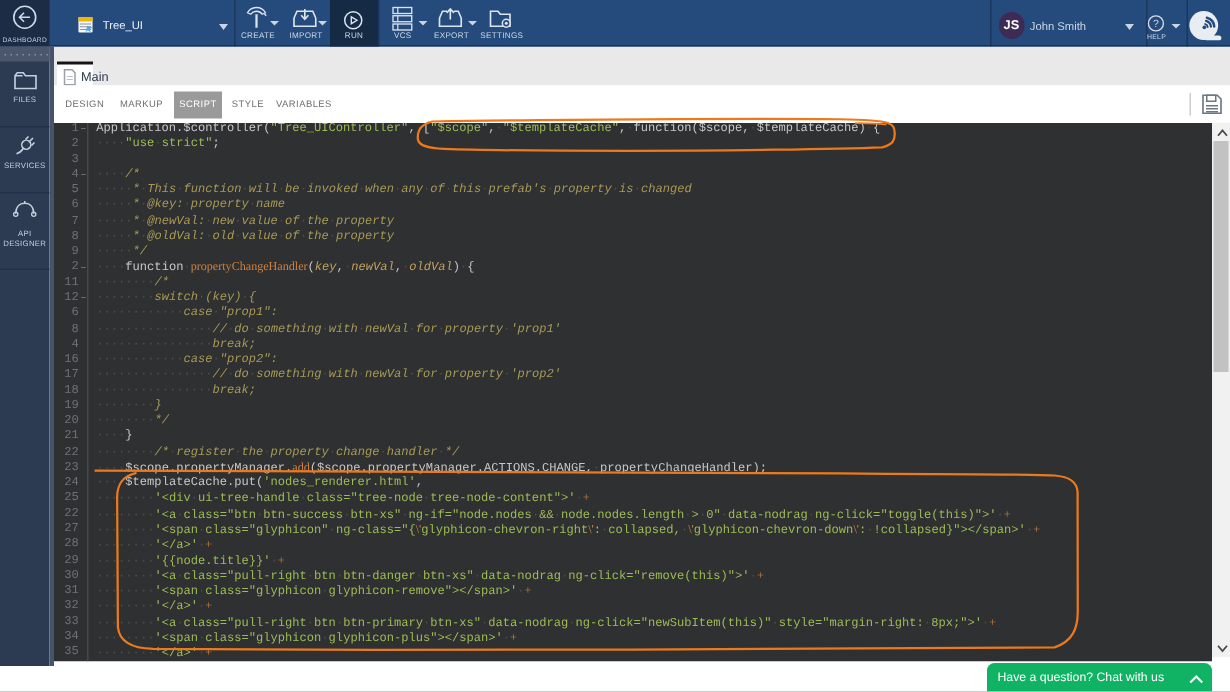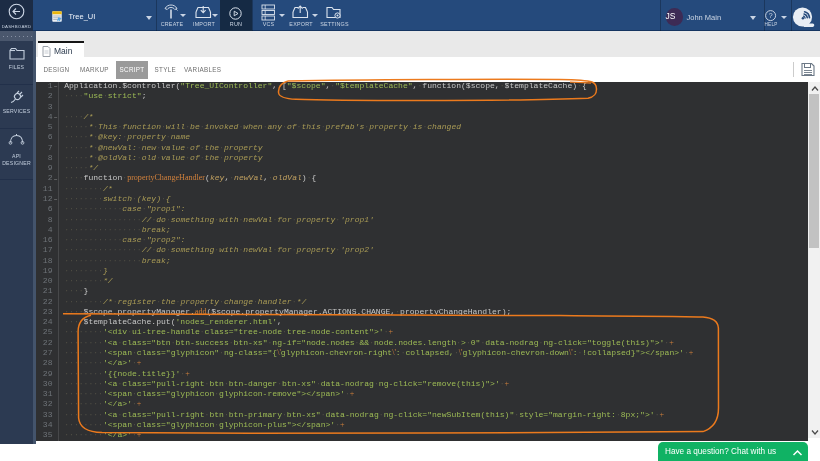--- a/index.html
+++ b/index.html
@@ -13,34 +13,34 @@
 #dashcell svg{position:absolute;left:8px;top:3px;}
 .navlbl{position:absolute;width:100%;text-align:center;font-size:5.2px;color:#c3cedd;letter-spacing:.2px;}
 #dashcell .navlbl{top:23.5px;font-size:4.4px;}
 #projname{position:absolute;left:68.5px;top:12.2px;font-size:7.5px;color:#eef3fa;}
 .caret{position:absolute;width:0;height:0;border-left:3.5px solid transparent;border-right:3.5px solid transparent;border-top:4px solid #c9d4e4;}
 .tbtn{position:absolute;top:0;height:33px;}
 .tbtn .navlbl{top:21px;color:#ccd6e4;font-size:5.4px;}
 #runbtn{position:absolute;left:220px;top:0;width:32px;height:31px;background:#152a44;}
 .tsep{position:absolute;top:0;width:1px;height:31px;background:rgba(0,0,0,0.25);}
 #avatar{position:absolute;left:665.5px;top:8px;width:17.5px;height:17.5px;border-radius:50%;background:#3d2b55;color:#fff;
-  font-size:8.5px;font-weight:normal;line-height:17.5px;}
+  font-size:8.5px;font-weight:bold;text-align:center;line-height:17.5px;}
 #uname{position:absolute;left:686.5px;top:12.8px;font-size:7.5px;color:#ccd6e4;}
 
 
 #sidebar{position:absolute;left:0;top:30.5px;width:33px;height:413.5px;background:#2c3a52;}
 #sidestrip{position:absolute;left:33px;top:30.5px;width:3px;height:413.5px;background:#44546c;}
 #handleband{position:absolute;left:0;top:30.5px;width:33px;height:10px;background:#4a576d;}
 .sdot{position:absolute;top:36.2px;width:1px;height:1px;background:#8791a4;}
 .ssep{position:absolute;left:0;width:33px;height:1px;background:#22304a;}
 .snav{position:absolute;width:33px;text-align:center;font-size:5.2px;color:#c3cedd;letter-spacing:.2px;}
 
 
 #tabstrip{position:absolute;left:36px;top:31px;width:784px;height:26px;background:#e9e9e9;}
-#maintab{position:absolute;left:2px;top:10px;width:46px;height:16px;background:#fff;border-top:2.5px solid #151515;}
+#maintab{position:absolute;left:2px;top:10px;width:24px;height:16px;background:#fff;border-top:2.5px solid #151515;}
 #maintab span{position:absolute;left:16px;top:2.5px;font-size:8.5px;color:#2b3a4d;}
 #subtabs{position:absolute;left:36px;top:57px;width:784px;height:25px;background:#fff;}
 .stab{position:absolute;top:9px;font-size:6.3px;color:#6e6e6e;letter-spacing:.3px;}
 #scriptbox{position:absolute;left:80px;top:3.5px;width:32px;height:18px;background:#9a9a9a;
   color:#fff;text-align:center;font-size:6.3px;letter-spacing:.3px;line-height:18px;}
 #savesep{position:absolute;left:757px;top:5px;width:1px;height:15px;background:#ccc;}
 
 
 #editor{position:absolute;left:36px;top:82px;width:772px;height:359px;background:#2f3032;overflow:hidden;}
 #gutborder{position:absolute;left:58px;top:82px;width:1px;height:359px;background:#47484a;}
@@ -227,21 +227,21 @@
   <div class="tbtn" style="left:317px;width:35px">
         <div class="navlbl">SETTINGS</div>
       </div>
   <svg class="abs" style="left:325px;top:4px" width="18" height="17" viewBox="0 0 18 17">
     <path d="M2 3.5h5l1.5 2H15v8H2z" stroke="#dce4ee" stroke-width="1.1" fill="none"></path>
     <circle cx="12.5" cy="11.5" r="2.6" stroke="#dce4ee" stroke-width="1" fill="#254a7c"></circle>
     <circle cx="12.5" cy="11.5" r="1" fill="#dce4ee"></circle>
   </svg>
 
   <div id="avatar">JS</div>
-  <div id="uname">John Main</div>
+  <div id="uname">John Smith</div>
   <div class="caret" style="left:749.5px;top:15.5px"></div>
 
   <svg class="abs" style="left:765px;top:9.5px" width="12" height="12" viewBox="0 0 12 12">
     <circle cx="5.6" cy="5.6" r="5" stroke="#d7dfeb" stroke-width="0.9" fill="none"></circle>
     <text x="5.6" y="8.2" text-anchor="middle" font-size="7" fill="#d7dfeb" font-family="Liberation Sans">?</text>
   </svg>
   <div class="navlbl" style="left:758px;top:21.8px;width:26px;color:#ccd6e4;font-size:4.6px;">HELP</div>
   <div class="caret" style="left:781px;top:15.5px;border-top-width:3.5px;border-left-width:3px;border-right-width:3px"></div>
 
   <svg class="abs" style="left:791px;top:5px" width="26" height="22" viewBox="0 0 26 22">

